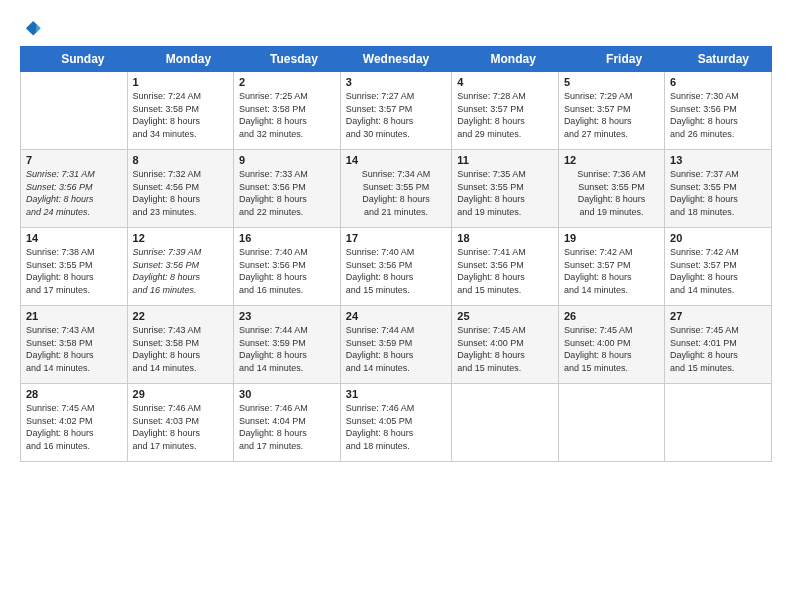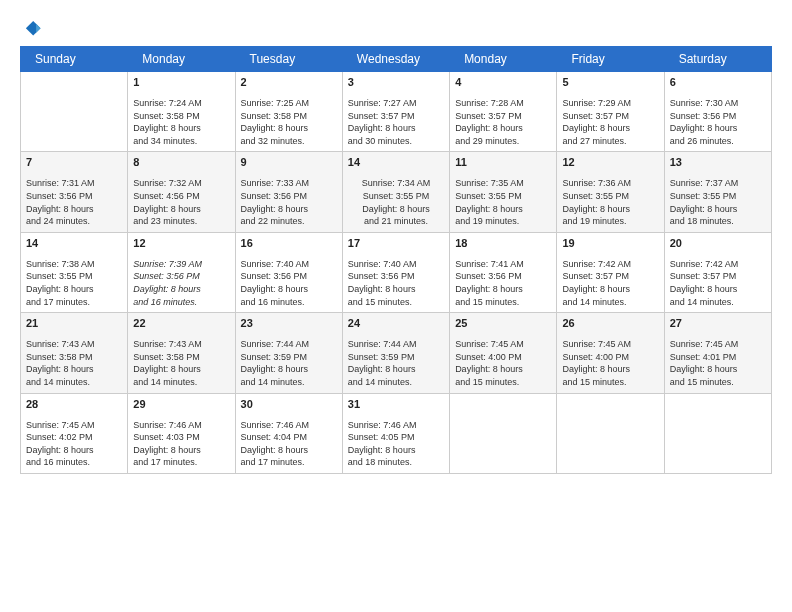--- a/index.html
+++ b/index.html
@@ -61,23 +61,23 @@
     }
     .calendar {
       width: 100%;
       border-collapse: collapse;
       border: 1px solid #ccc;
     }
     .calendar th {
       background: #2a6fc9;
       color: #fff;
       font-size: 12px;
-      font-weight: normal;
-      text-align: left;
-      padding: 5px 14px;
+      font-weight: bold;
+      text-align: right;
+      padding: 5px 22px;
       border: 1px solid #2a6fc9;
     }
     .calendar td {
       vertical-align: top;
       border: 1px solid #ccc;
       padding: 4px 5px;
       width: calc(100% / 7);
       height: 78px;
       font-size: 9.5px;
       color: #333;
@@ -90,21 +90,20 @@
       font-size: 11px;
       font-weight: bold;
       color: #222;
       display: block;
       margin-bottom: 2px;
     }
     .day-info {
       font-size: 9px;
       color: #333;
       line-height: 1.4;
-      margin-top: 9px;
     }
     .empty-cell {
       background: #f9f9f9;
     }
   </style>
 </head>
 <body>
 
 <div class="page">
   <div class="header">
@@ -178,21 +177,21 @@
             <span class="day-num">6</span>
             <div class="day-info" style="white-space: pre-line;">Sunrise: 7:30 AM
 Sunset: 3:56 PM
 Daylight: 8 hours
 and 26 minutes.</div>
           </td>
         </tr>
         <tr>
           <td>
             <span class="day-num">7</span>
-            <div class="day-info" style="white-space: pre-line;">Sunrise: 7:31 AM
+            <div class="day-info" style="white-space: pre-line; font-style: italic;">Sunrise: 7:31 AM
 Sunset: 3:56 PM
 Daylight: 8 hours
 and 24 minutes.</div>
           </td>
           <td>
             <span class="day-num">8</span>
             <div class="day-info" style="white-space: pre-line;">Sunrise: 7:32 AM
 Sunset: 4:56 PM
 Daylight: 8 hours
 and 23 minutes.</div>
@@ -213,21 +212,21 @@
           </td>
           <td>
             <span class="day-num">11</span>
             <div class="day-info" style="white-space: pre-line;">Sunrise: 7:35 AM
 Sunset: 3:55 PM
 Daylight: 8 hours
 and 19 minutes.</div>
           </td>
           <td>
             <span class="day-num">12</span>
-            <div class="day-info" style="white-space: pre-line;">Sunrise: 7:36 AM
+            <div class="day-info" style="white-space: pre-line; text-align: center;">Sunrise: 7:36 AM
 Sunset: 3:55 PM
 Daylight: 8 hours
 and 19 minutes.</div>
           </td>
           <td>
             <span class="day-num">13</span>
             <div class="day-info" style="white-space: pre-line;">Sunrise: 7:37 AM
 Sunset: 3:55 PM
 Daylight: 8 hours
 and 18 minutes.</div>

